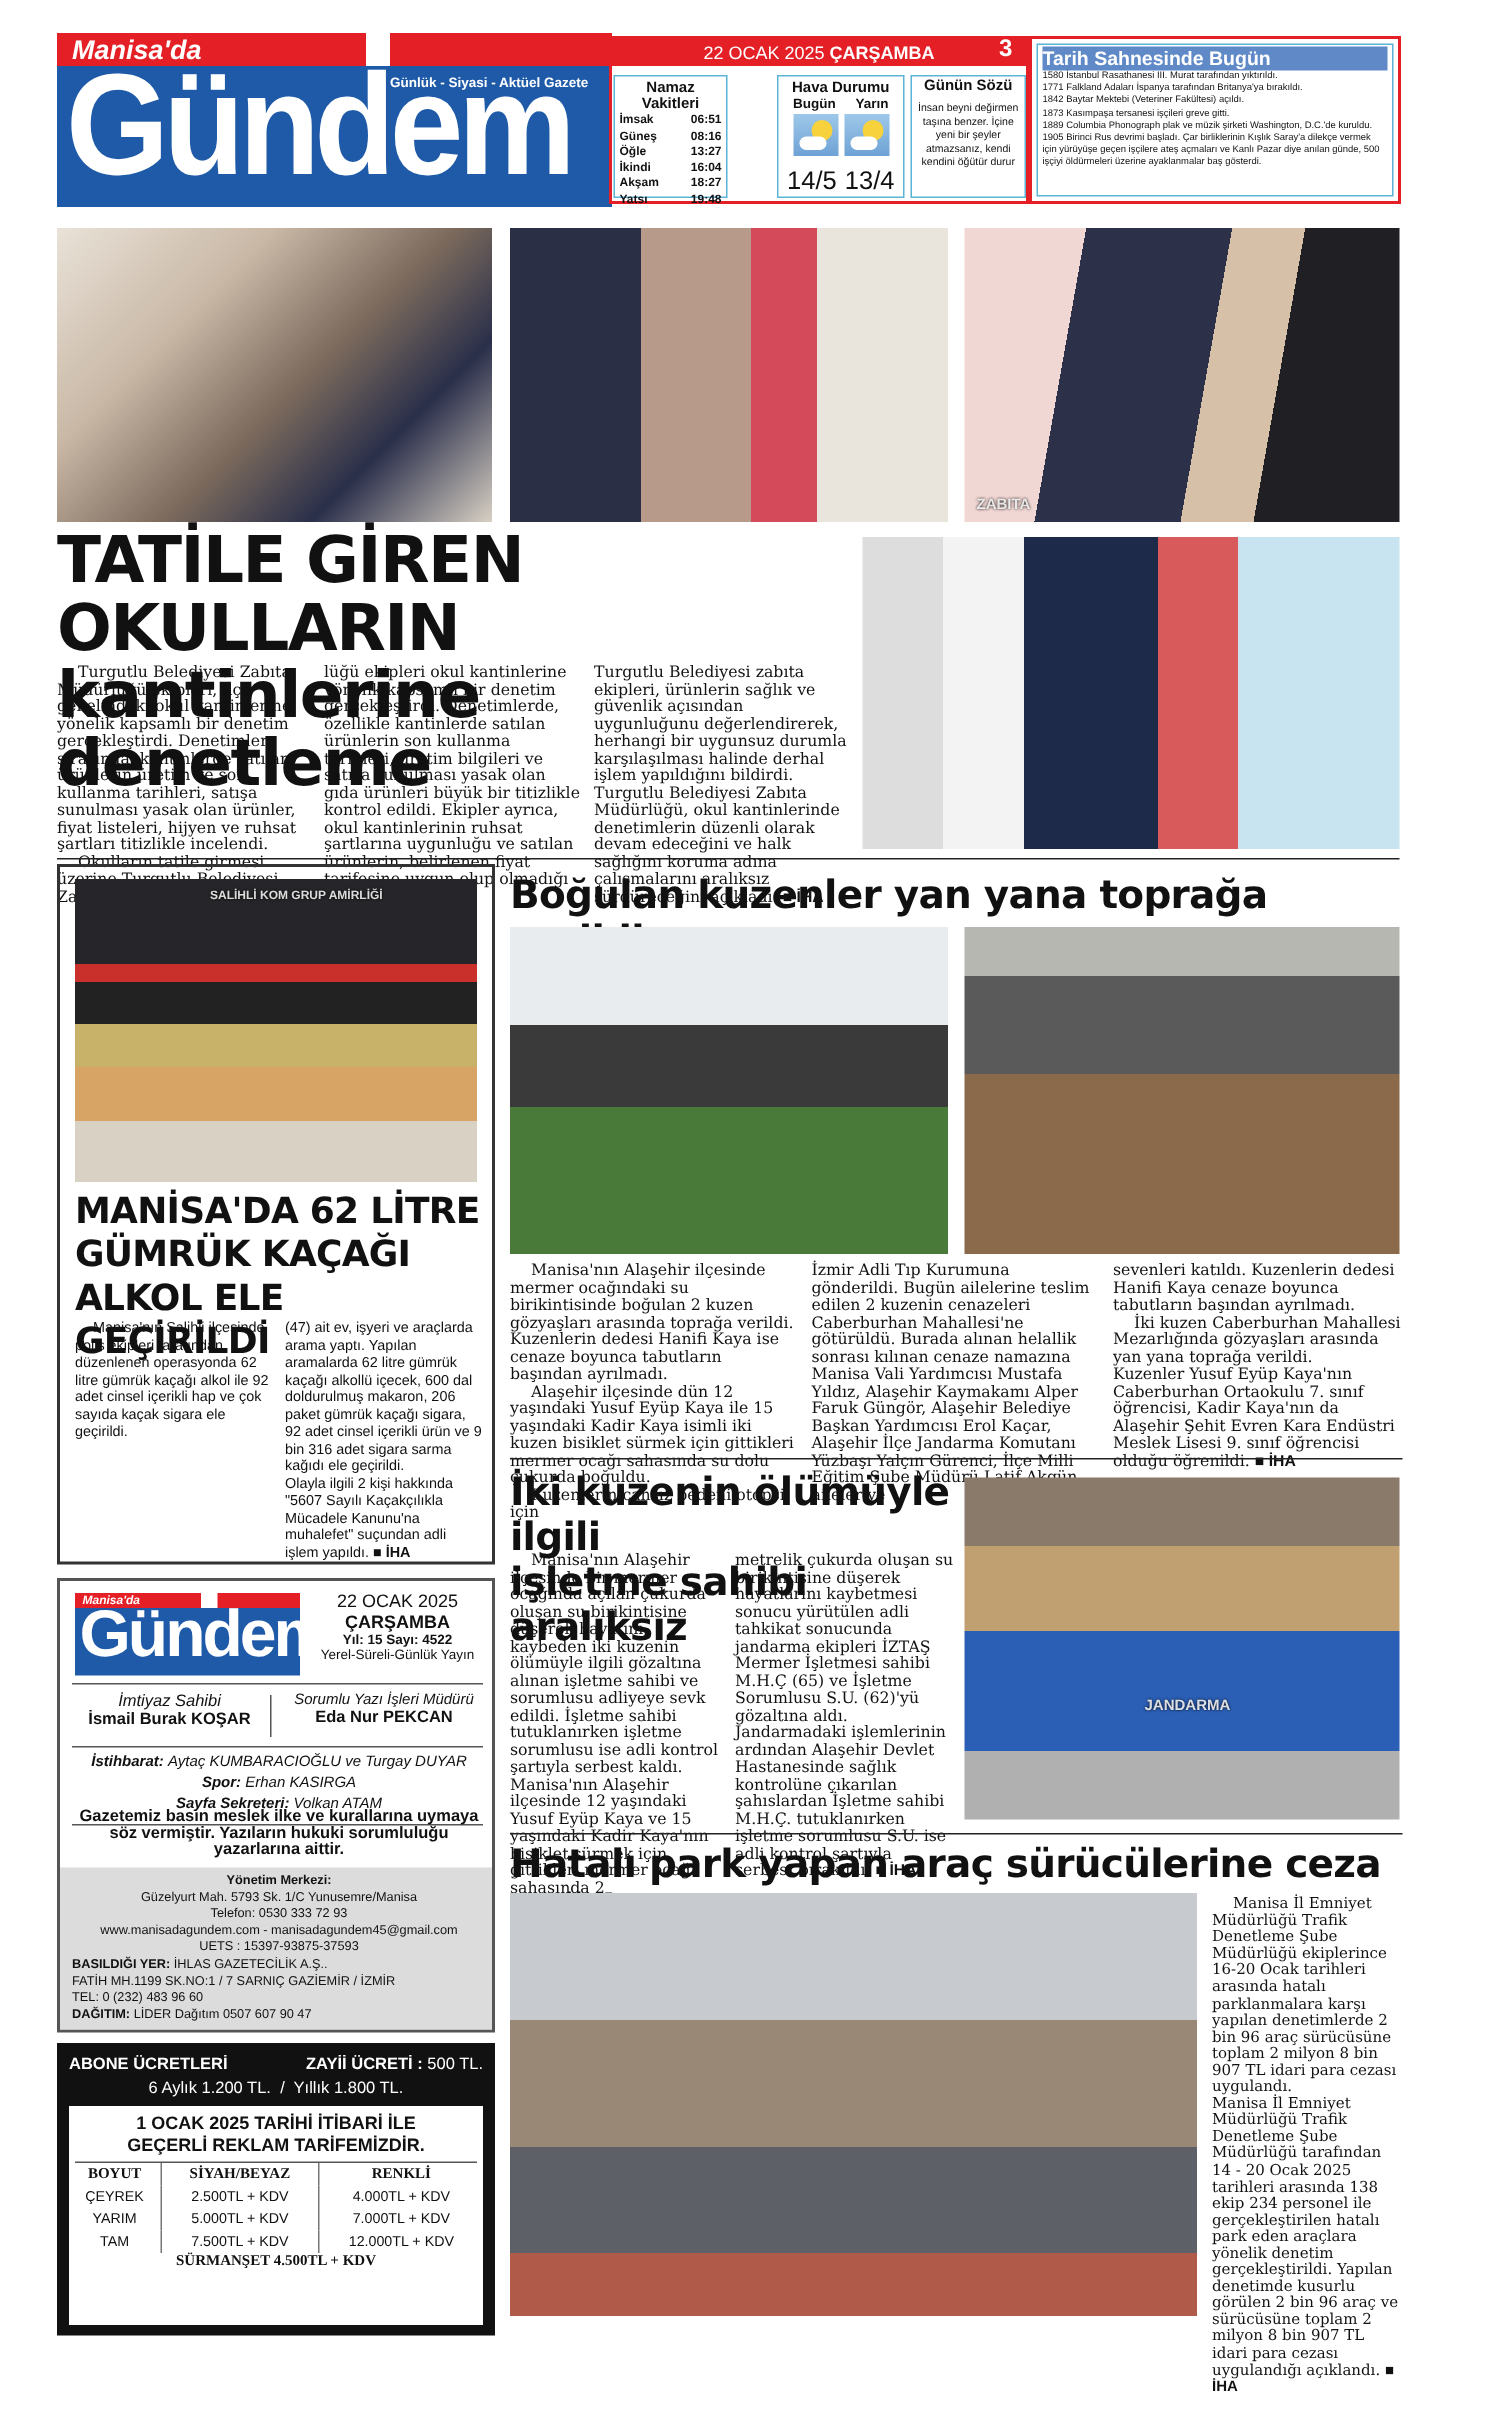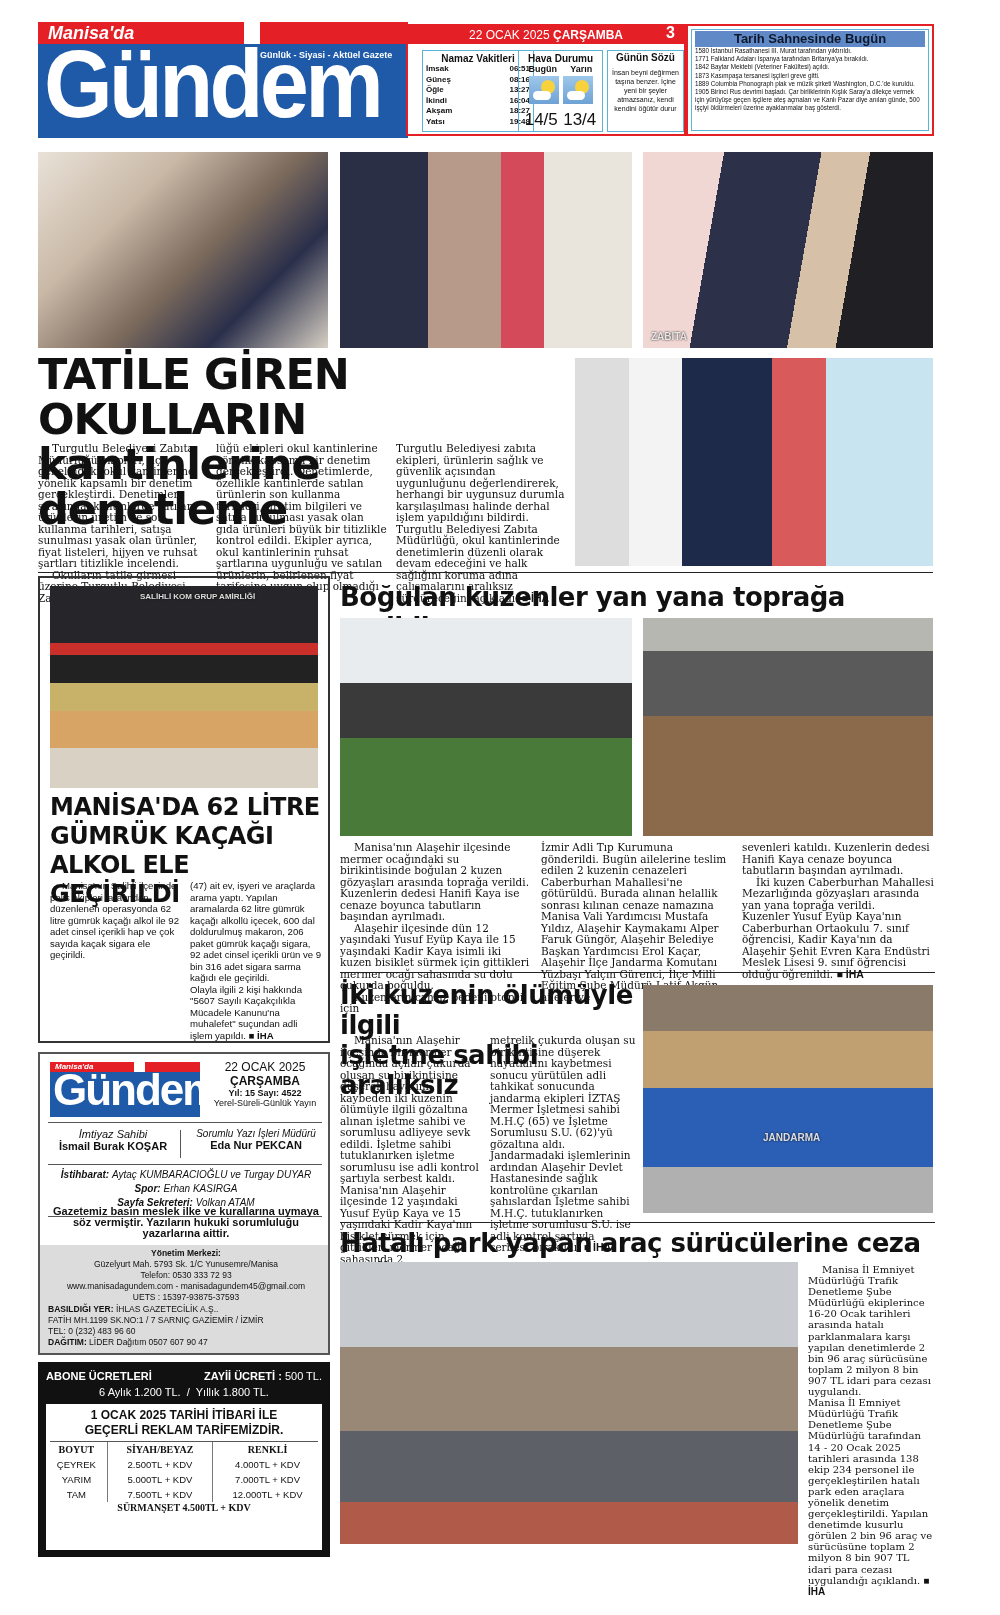--- a/index.html
+++ b/index.html
@@ -11,33 +11,33 @@
 .logo .red2{position:absolute;left:222px;top:0;width:148px;height:22px;background:#e41f26}
 .logo .blue{position:absolute;left:0;top:22px;width:370px;height:94px;background:#1e5aa8}
 .logo .manisa{position:absolute;left:10px;top:0;color:#fff;font:italic bold 18px "Liberation Sans",sans-serif;line-height:22px}
 .logo .gundem{position:absolute;left:6px;top:14px;color:#fff;font:bold 96px/1 "Liberation Sans",sans-serif;letter-spacing:-4px;transform:scaleX(.92);transform-origin:left}
 .logo .tag{position:absolute;left:222px;top:28px;color:#fff;font:bold 9px "Liberation Sans",sans-serif}
 .infobox{left:406px;top:24px;width:280px;height:112px;border:2px solid #e41f26}
 .infobox .datebar{height:18px;background:#e41f26;color:#fff;text-align:center;font:12px/18px "Liberation Sans",sans-serif}
 .infobox .datebar b{font-weight:bold}
 .panel{position:absolute;top:24px;border:1px solid #5bb3d6;height:82px;padding:2px 3px;font-family:"Liberation Sans",sans-serif}
 .panel h4{font-size:10px;text-align:center;font-weight:bold}
-.prayer{left:14px;width:112px}
+.prayer{left:1px;width:76px}
 .prayer .row{display:flex;justify-content:space-between;font-size:8px;font-weight:bold;line-height:10.5px}
 .weather{left:110px;width:85px}
 .weather .cols{display:flex;justify-content:space-around;font-size:9px;font-weight:bold}
 .wicon{display:inline-block;width:30px;height:28px;background:linear-gradient(#9ec8ea,#6ea2d5);position:relative;margin:2px 2px}
 .wicon .sun{position:absolute;right:4px;top:4px;width:14px;height:14px;border-radius:50%;background:#f8d23c}
 .wicon .cloud{position:absolute;left:4px;bottom:4px;width:18px;height:9px;border-radius:6px;background:#fff}
 .weather .temps{display:flex;justify-content:space-around;font-size:17px}
 .quote{left:199px;width:77px;font-size:7px;text-align:center;line-height:9px}
 .pagenum{left:666px;top:24px;width:20px;height:18px;color:#fff;font:bold 16px/18px "Liberation Sans",sans-serif}
 .history{left:686px;top:24px;width:248px;height:112px;border:2px solid #e41f26;padding:3px}
 .history .hbox{border:1px solid #5bb3d6;height:102px;padding:1px 3px}
-.history .htitle{background:#5f8ac7;color:#0f172a;font:bold 13px/16px "Liberation Sans",sans-serif;text-align:center;margin-bottom:0}
+.history .htitle{background:#5f8ac7;color:#ffffff;font:bold 13px/16px "Liberation Sans",sans-serif;margin-bottom:0}
 .history p{font:6.3px/8.2px "Liberation Sans",sans-serif}
 
 .photo{position:absolute;overflow:hidden}
 .ph-shop{background:linear-gradient(135deg,#e9e2d8 0%,#c9b8a6 30%,#7b6a5c 55%,#2a2f4a 75%,#d8d0c4 100%)}
 .ph-shop2{background:linear-gradient(90deg,#2b2f45 0 30%,#b89a8a 30% 55%,#d44a5a 55% 70%,#e9e4dc 70%)}
 .ph-shop3{background:linear-gradient(100deg,#f1d7d4 0 25%,#2c3048 25% 55%,#d6c0a8 55% 70%,#1f1f24 70%)}
 .ph-shop4{background:linear-gradient(90deg,#ddd 0 15%,#f3f3f3 15% 30%,#1d2a4a 30% 55%,#d85a5a 55% 70%,#c8e4f0 70%)}
 .ph-alc{background:linear-gradient(#26262a 0 28%,#c9302c 28% 34%,#222 34% 48%,#c8b26a 48% 62%,#d8a466 62% 80%,#d9d2c4 80%)}
 .ph-fun{background:linear-gradient(#e9ecef 0 30%,#3a3a3a 30% 55%,#4a7a3a 55% 100%)}
 .ph-grave{background:linear-gradient(#b6b7b0 0 15%,#5a5a5a 15% 45%,#8a6a4a 45% 100%)}

